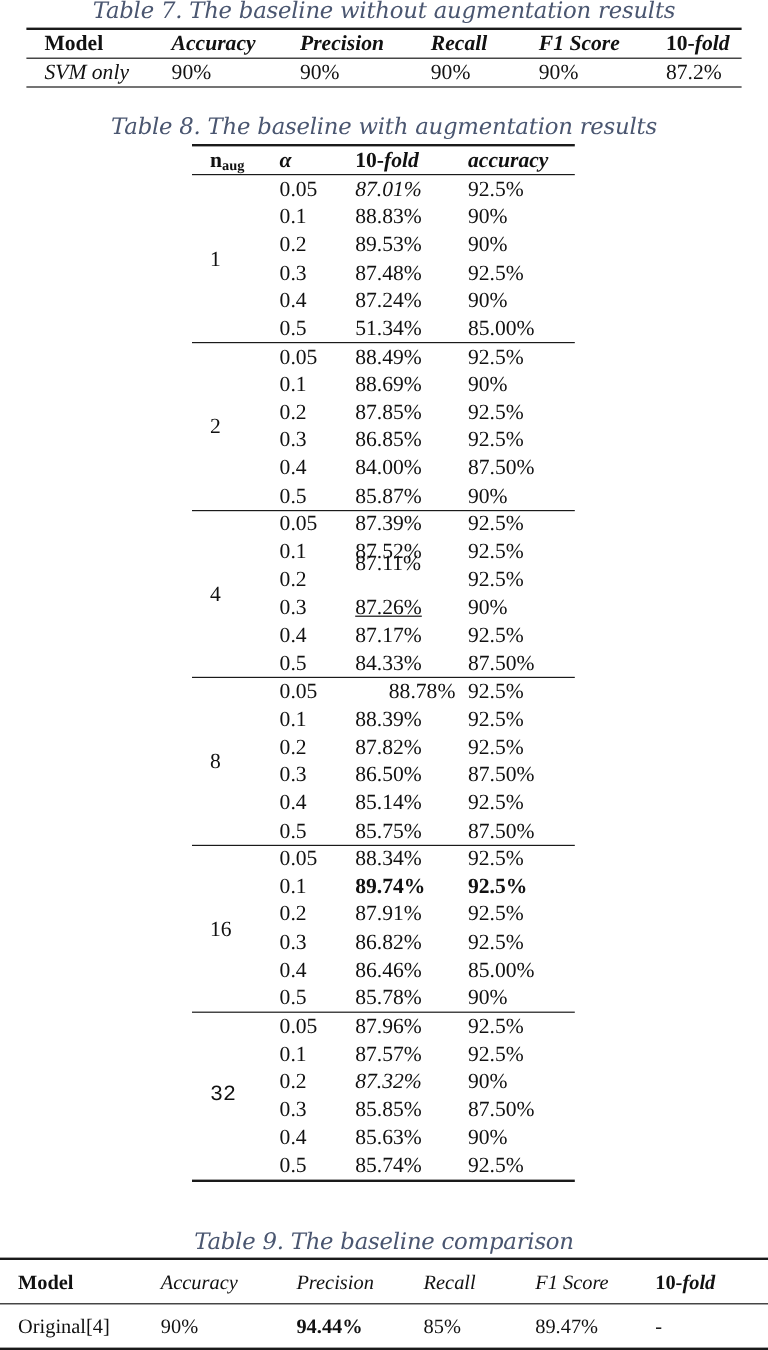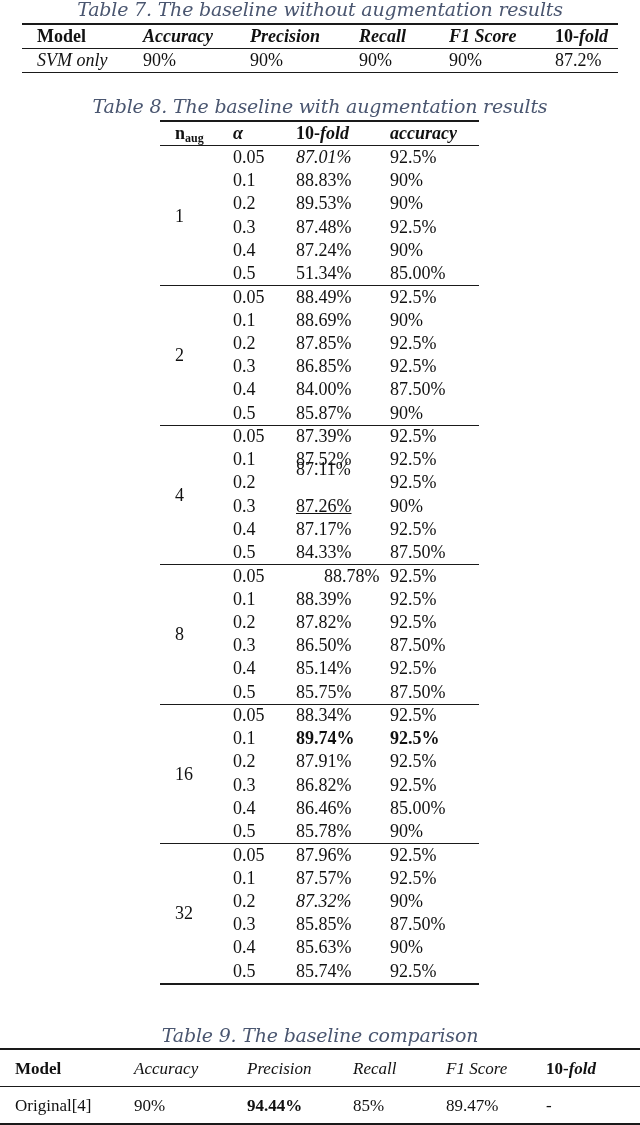--- a/index.html
+++ b/index.html
@@ -140,21 +140,21 @@
       <div class="cell" style="left: 233px; top: 773.6px;">0.3</div>
       <div class="cell" style="left: 296px; top: 773.6px;">86.82%</div>
       <div class="cell" style="left: 390px; top: 773.6px;">92.5%</div>
       <div class="cell" style="left: 233px; top: 796.8px;">0.4</div>
       <div class="cell" style="left: 296px; top: 796.8px;">86.46%</div>
       <div class="cell" style="left: 390px; top: 796.8px;">85.00%</div>
       <div class="cell" style="left: 233px; top: 820px;">0.5</div>
       <div class="cell" style="left: 296px; top: 820px;">85.78%</div>
       <div class="cell" style="left: 390px; top: 820px;">90%</div>
       <div class="rule" style="left: 160px; width: 319px; top: 843.2px; height: 1px;"></div>
-      <div class="cell" style="left: 175px; top: 902.1px;">32</div>
+      <div class="cell" style="left: 175px; top: 902.1px; font-family: Liberation Mono, monospace;">32</div>
       <div class="cell" style="left: 233px; top: 843.5px;">0.05</div>
       <div class="cell" style="left: 296px; top: 843.5px;">87.96%</div>
       <div class="cell" style="left: 390px; top: 843.5px;">92.5%</div>
       <div class="cell" style="left: 233px; top: 866.7px;">0.1</div>
       <div class="cell" style="left: 296px; top: 866.7px;">87.57%</div>
       <div class="cell" style="left: 390px; top: 866.7px;">92.5%</div>
       <div class="cell" style="left: 233px; top: 889.9px;">0.2</div>
       <div class="cell" style="left: 296px; top: 889.9px; font-style: italic;">87.32%</div>
       <div class="cell" style="left: 390px; top: 889.9px;">90%</div>
       <div class="cell" style="left: 233px; top: 913.1px;">0.3</div>

